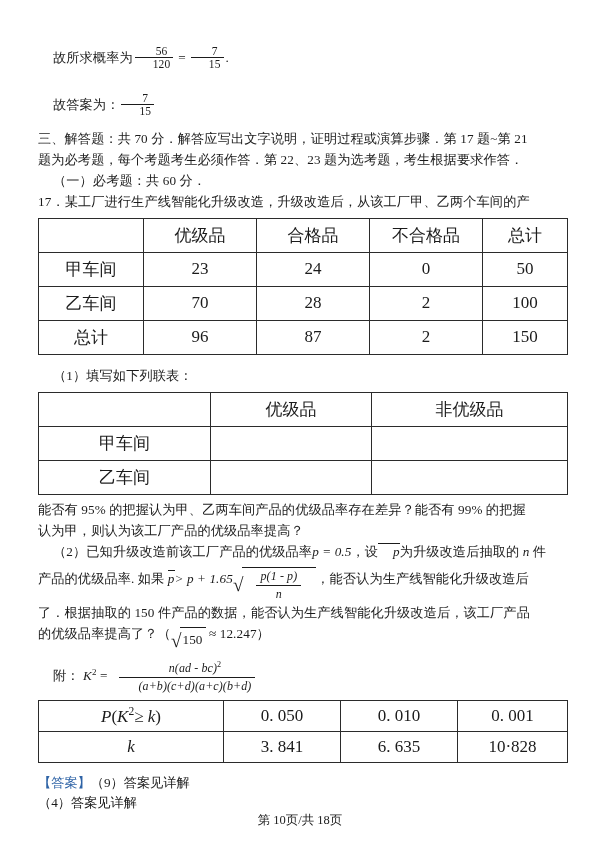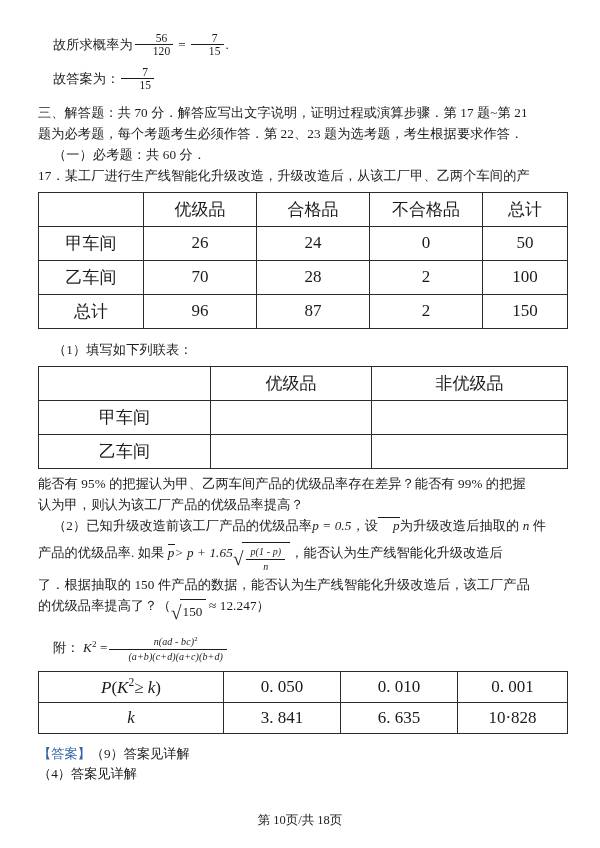--- a/index.html
+++ b/index.html
@@ -44,20 +44,21 @@
     vertical-align: -0.52em;
     text-align: center;
     line-height: 1.08;
     margin: 0 2px;
     font-size: 11.5px;
   }
   .frac .num {
     display: block;
     padding: 0 3px;
     border-bottom: 1px solid #1b1b1b;
+    margin-top: 13px;
   }
   .frac .den {
     display: block;
     padding: 0 3px;
   }
   .eqsign { margin: 0 3px; }
   .mi { font-style: italic; font-family: "Liberation Serif", serif; }
   .sup { font-size: 0.68em; vertical-align: super; }
 
   .radical {
@@ -76,22 +77,22 @@
     display: inline-block;
     border-top: 1px solid #1b1b1b;
     padding: 1px 3px 0 2px;
   }
 
   .bigfrac {
     display: inline-block;
     vertical-align: middle;
     text-align: center;
     line-height: 1.25;
-    font-size: 10px;
-    margin: 0 2px;
+    font-size: 12px;
+    margin: 0 12px;
   }
   .bigfrac .num { display: block; border-bottom: 1px solid #1b1b1b; padding: 0 4px 1px 4px; }
   .bigfrac .den { display: block; padding: 1px 4px 0 4px; }
 
   .overbar {
     display: inline-block;
     border-top: 1px solid #1b1b1b;
     padding-top: 1px;
     line-height: 1;
   }
@@ -198,21 +199,21 @@
       <tbody>
           <tr>
         <td style="width:104px;"></td>
         <td style="width:112px;">优级品</td>
         <td style="width:112px;">合格品</td>
         <td style="width:112px;">不合格品</td>
         <td>总计</td>
       </tr>
       <tr>
         <td>甲车间</td>
-        <td>26</td>
+        <td>23</td>
         <td>24</td>
         <td>0</td>
         <td>50</td>
       </tr>
       <tr>
         <td>乙车间</td>
         <td>70</td>
         <td>28</td>
         <td>2</td>
         <td>100</td>

